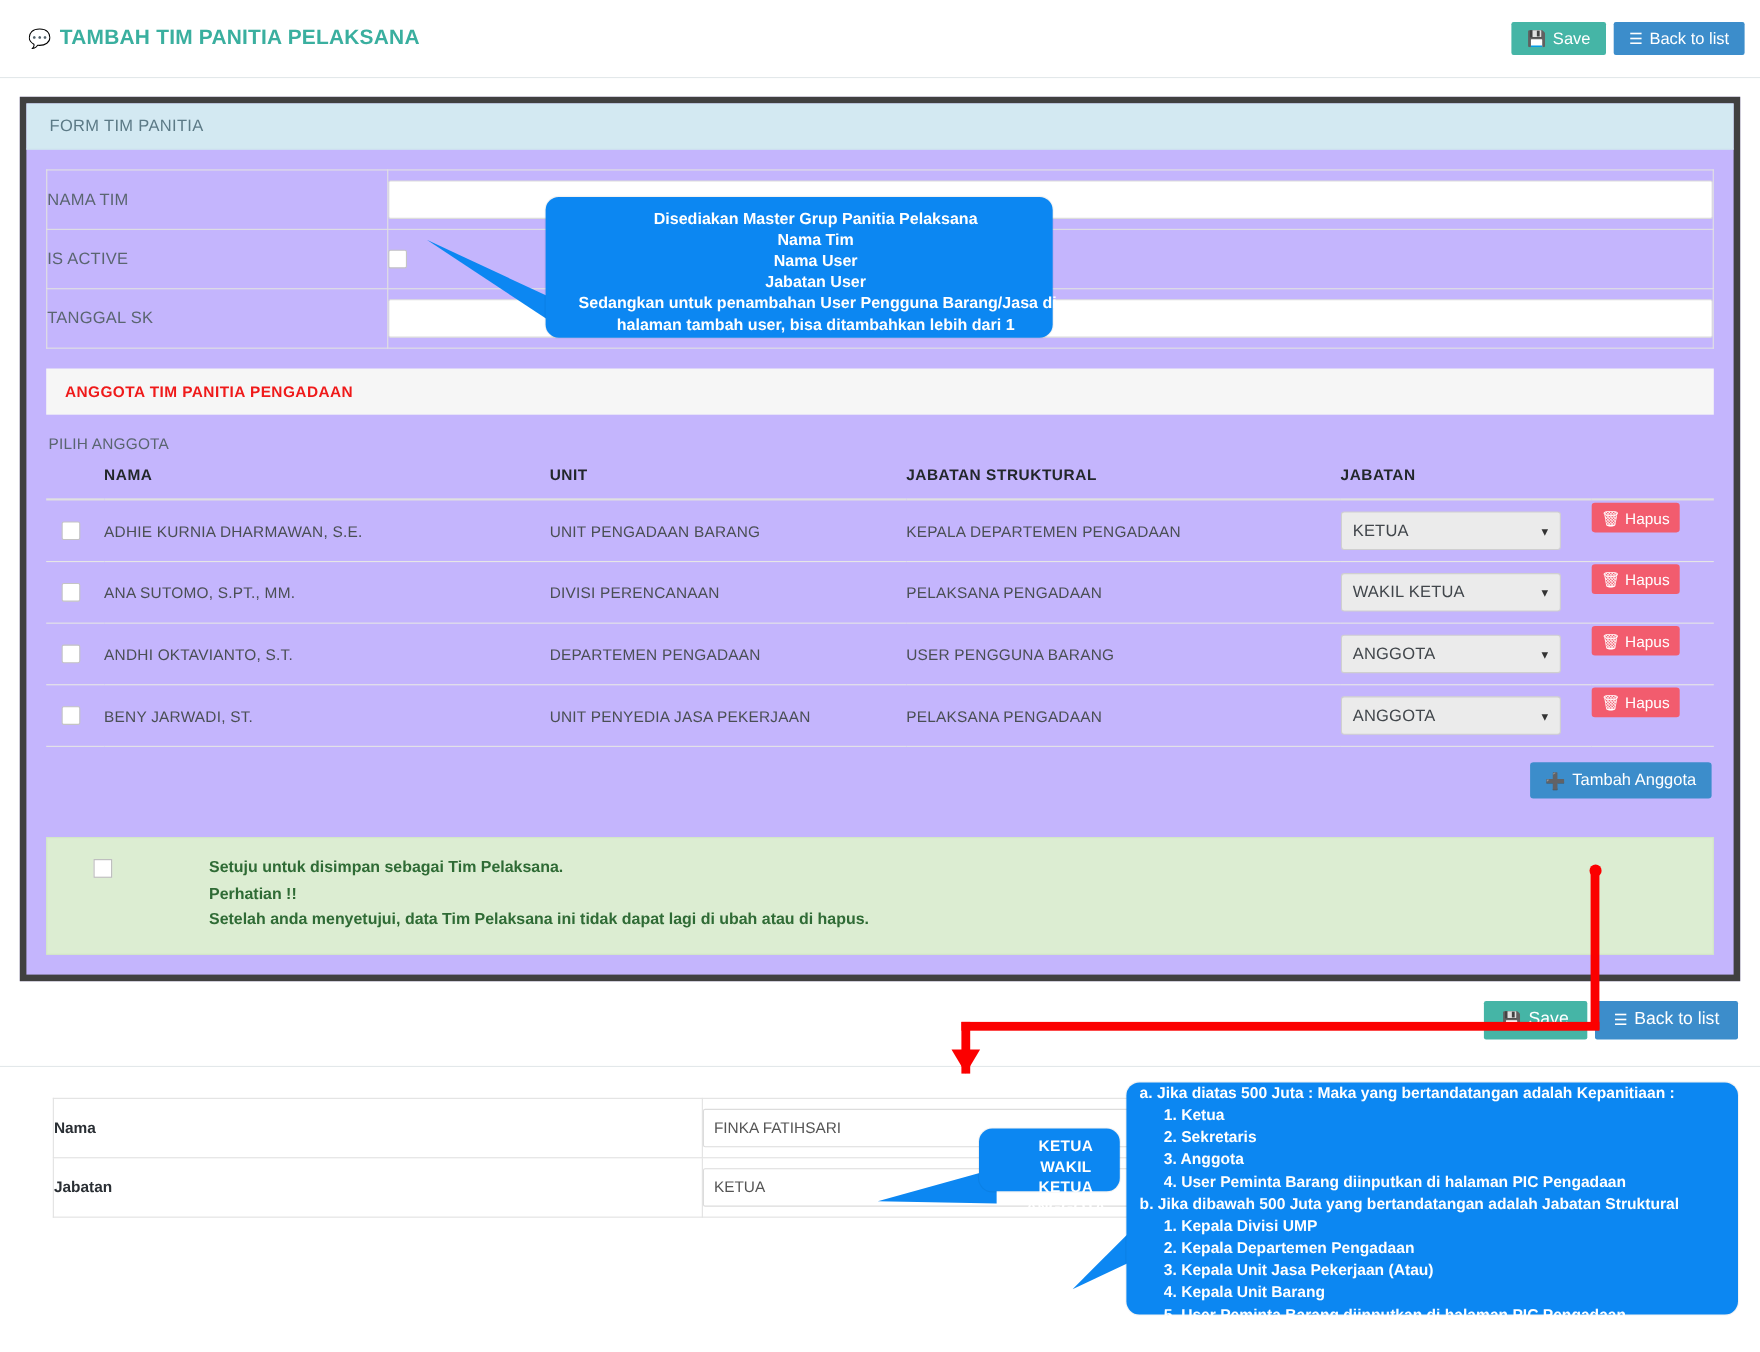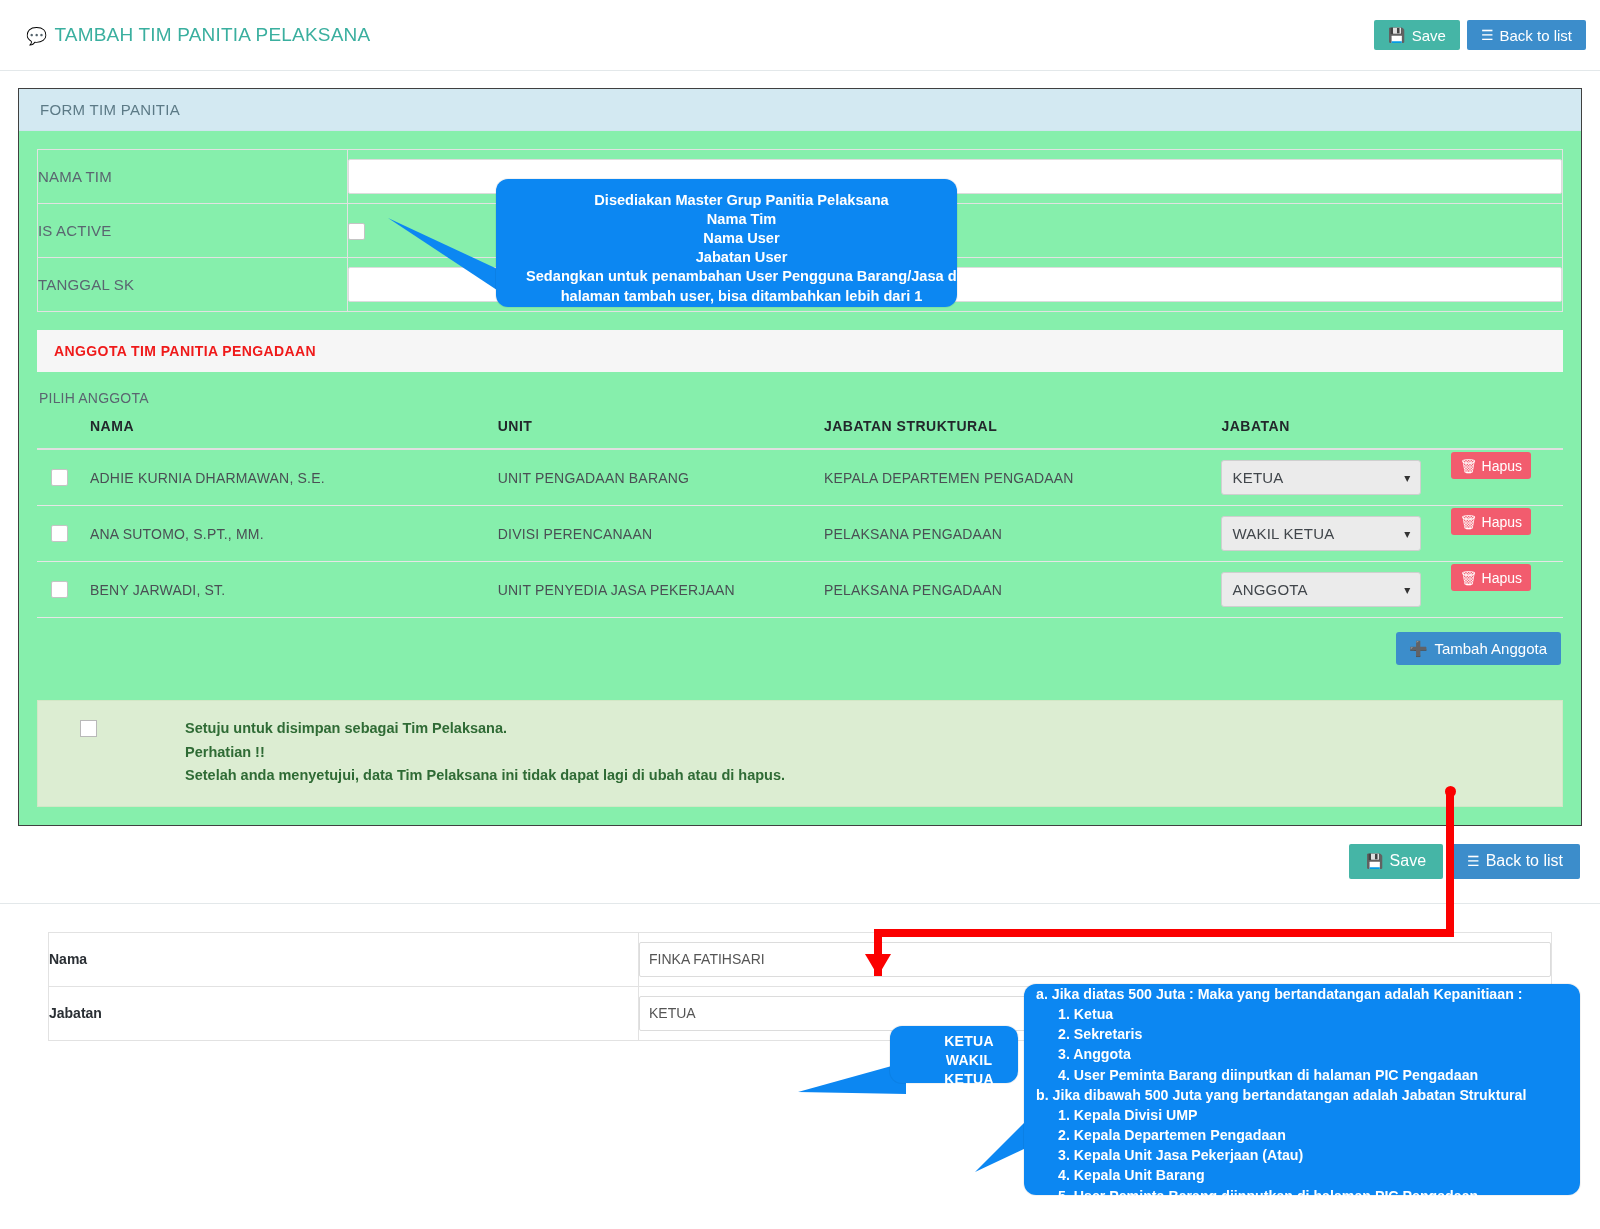--- a/index.html
+++ b/index.html
@@ -21,21 +21,21 @@
     position: relative;
     height: 71px;
     border-bottom: 1px solid #e3e8ea;
     padding: 0 16px;
   }
   .page-title {
     position: absolute;
     left: 26px; top: 24px;
     color: #3aaf9f;
     font-size: 19px;
-    font-weight: normal;
+    font-weight: bold;
     letter-spacing: .2px;
     white-space: nowrap;
   }
   .page-title .ti {
     display: inline-block;
     margin-right: 7px;
     font-size: 17px;
     vertical-align: -1px;
   }
   .btn {
@@ -59,22 +59,22 @@
   .topbar-actions {
     position: absolute;
     right: 14px; top: 20px;
     display: flex; gap: 7px;
   }
 
   
   .panel {
     position: relative;
     margin: 17px 18px 0 18px;
-    border: 1px solid #404040;
-    background: #86efac;
+    border: 6px solid #404040;
+    background: #c4b5fd;
   }
   .panel-head {
     background: #d3e9f2;
     border-bottom: 1px solid #cfe5ee;
     height: 42px;
     display: flex; align-items: center;
     padding-left: 21px;
     color: #5c7a86;
     font-size: 15px;
     letter-spacing: .3px;
@@ -449,20 +449,40 @@
               </div>
             </td>
             <td class="row-action">
               <button class="btn-hapus">
                 <span>🗑</span>
                 <span>Hapus</span>
               </button>
             </td>
           </tr>
 
+          <tr>
+            <td class="c-cb">
+              <span class="cb"></span>
+            </td>
+            <td>ANDHI OKTAVIANTO, S.T.</td>
+            <td>DEPARTEMEN PENGADAAN</td>
+            <td>USER PENGGUNA BARANG</td>
+            <td>
+              <div class="sel">
+                <span>ANGGOTA</span>
+                <span class="chev">▾</span>
+              </div>
+            </td>
+            <td class="row-action">
+              <button class="btn-hapus">
+                <span>🗑</span>
+                <span>Hapus</span>
+              </button>
+            </td>
+          </tr>
 
           <tr>
             <td class="c-cb">
               <span class="cb"></span>
             </td>
             <td>BENY JARWADI, ST.</td>
             <td>UNIT PENYEDIA JASA PEKERJAAN</td>
             <td>PELAKSANA PENGADAAN</td>
             <td>
               <div class="sel">

